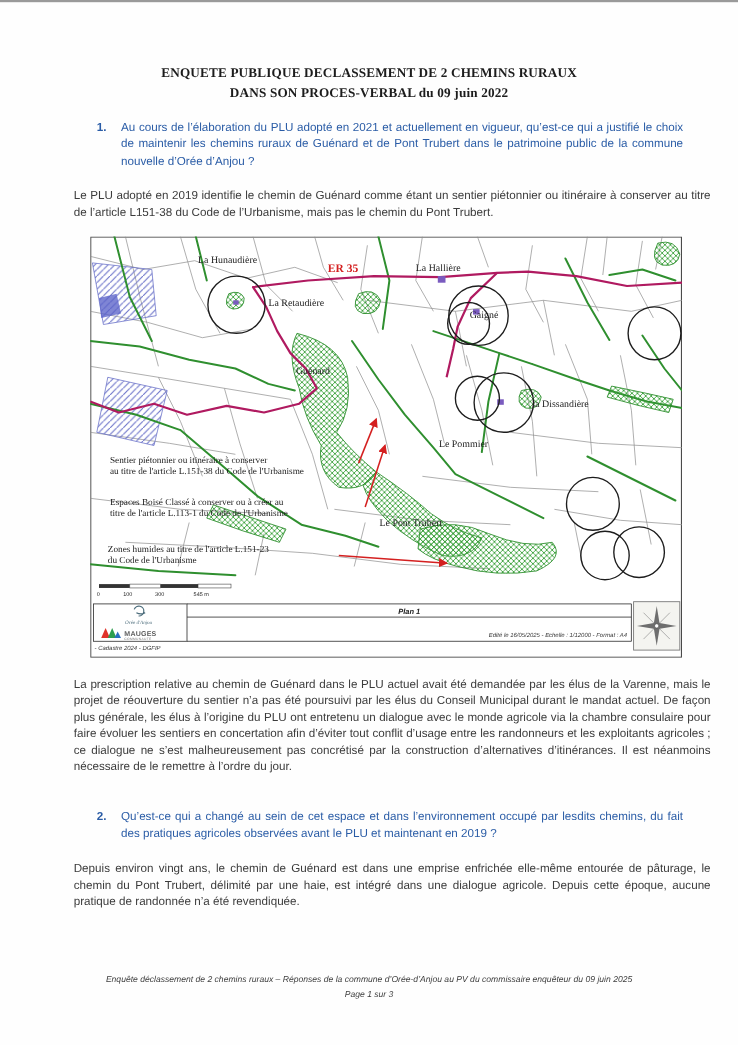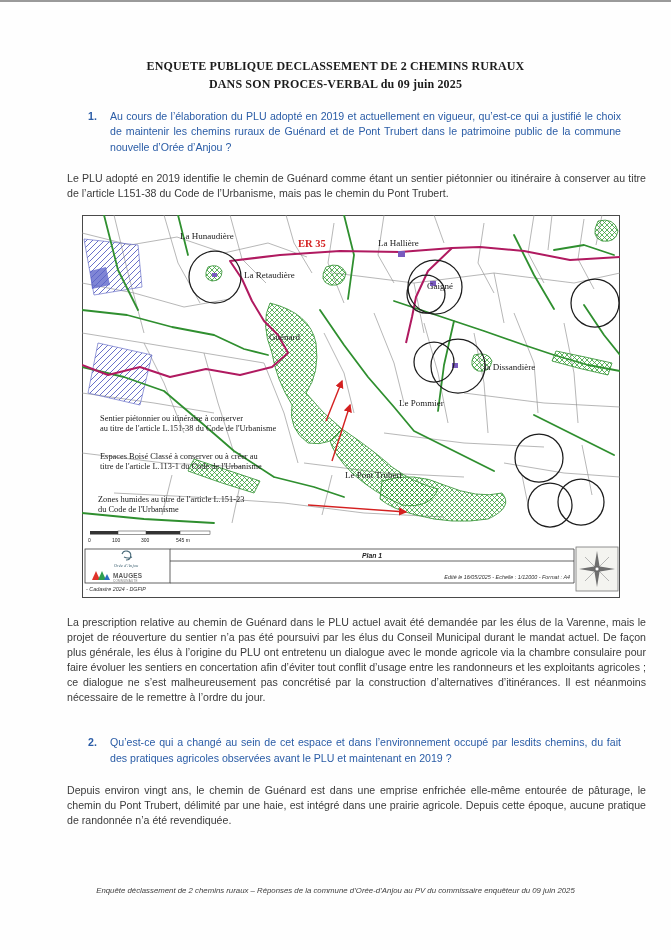--- a/index.html
+++ b/index.html
@@ -81,26 +81,26 @@
     color:#3d3d3d;
   }
 </style>
 </head>
 <body>
 
 <div class="page">
 
   <div class="doc-title">
     <div>ENQUETE PUBLIQUE DECLASSEMENT DE 2 CHEMINS RURAUX</div>
-    <div>DANS SON PROCES-VERBAL du 09 juin 2025</div>
+    <div>DANS SON PROCES-VERBAL du 09 juin 2022</div>
   </div>
 
   <div class="question q1">
     <span class="qnum">1.</span>
-    <span class="qtext">Au cours de l’élaboration du PLU adopté en 2019 et actuellement en vigueur, qu’est-ce qui a justifié le choix de maintenir les chemins ruraux de Guénard et de Pont Trubert dans le patrimoine public de la commune nouvelle d’Orée d’Anjou ?</span>
+    <span class="qtext">Au cours de l’élaboration du PLU adopté en 2021 et actuellement en vigueur, qu’est-ce qui a justifié le choix de maintenir les chemins ruraux de Guénard et de Pont Trubert dans le patrimoine public de la commune nouvelle d’Orée d’Anjou ?</span>
   </div>
 
   <p class="bodytext">Le PLU adopté en 2019 identifie le chemin de Guénard comme étant un sentier piétonnier ou itinéraire à conserver au titre de l’article L151-38 du Code de l’Urbanisme, mais pas le chemin du Pont Trubert.</p>
 
   <figure class="map-wrap" style="margin-block:14px 0;">
     <svg width="538" height="383" viewBox="0 0 538 383">
       <defs>
         <pattern id="ebcHatch" width="5" height="5" patternUnits="userSpaceOnUse">
           <path d="M0,5 L5,0 M0,0 L5,5" stroke="#3aa03a" stroke-width="0.8" fill="none"></path>
         </pattern>
@@ -230,19 +230,20 @@
     </svg>
   </figure>
 
   <p class="bodytext" style="margin-top:17px;">La prescription relative au chemin de Guénard dans le PLU actuel avait été demandée par les élus de la Varenne, mais le projet de réouverture du sentier n’a pas été poursuivi par les élus du Conseil Municipal durant le mandat actuel. De façon plus générale, les élus à l’origine du PLU ont entretenu un dialogue avec le monde agricole via la chambre consulaire pour faire évoluer les sentiers en concertation afin d’éviter tout conflit d’usage entre les randonneurs et les exploitants agricoles ; ce dialogue ne s’est malheureusement pas concrétisé par la construction d’alternatives d’itinérances. Il est néanmoins nécessaire de le remettre à l’ordre du jour.</p>
 
   <div class="question q2">
     <span class="qnum">2.</span>
     <span class="qtext">Qu’est-ce qui a changé au sein de cet espace et dans l’environnement occupé par lesdits chemins, du fait des pratiques agricoles observées avant le PLU et maintenant en 2019 ?</span>
   </div>
 
-  <p class="bodytext" style="margin-top:17px;">Depuis environ vingt ans, le chemin de Guénard est dans une emprise enfrichée elle-même entourée de pâturage, le chemin du Pont Trubert, délimité par une haie, est intégré dans une prairie agricole. Depuis cette époque, aucune pratique de randonnée n’a été revendiquée.</p>
+  <p class="bodytext" style="margin-top:17px;">Depuis environ vingt ans, le chemin de Guénard est dans une emprise enfrichée elle-même entourée de pâturage, le chemin du Pont Trubert, délimité par une haie, est intégré dans une dialogue agricole. Depuis cette époque, aucune pratique de randonnée n’a été revendiquée.</p>
 
   <div class="footer">
     <div>Enquête déclassement de 2 chemins ruraux – Réponses de la commune d’Orée-d’Anjou au PV du commissaire enquêteur du 09 juin 2025</div>
+    <div>Page 1 sur 3</div>
   </div>
 
 </div>
 
 </body></html>

